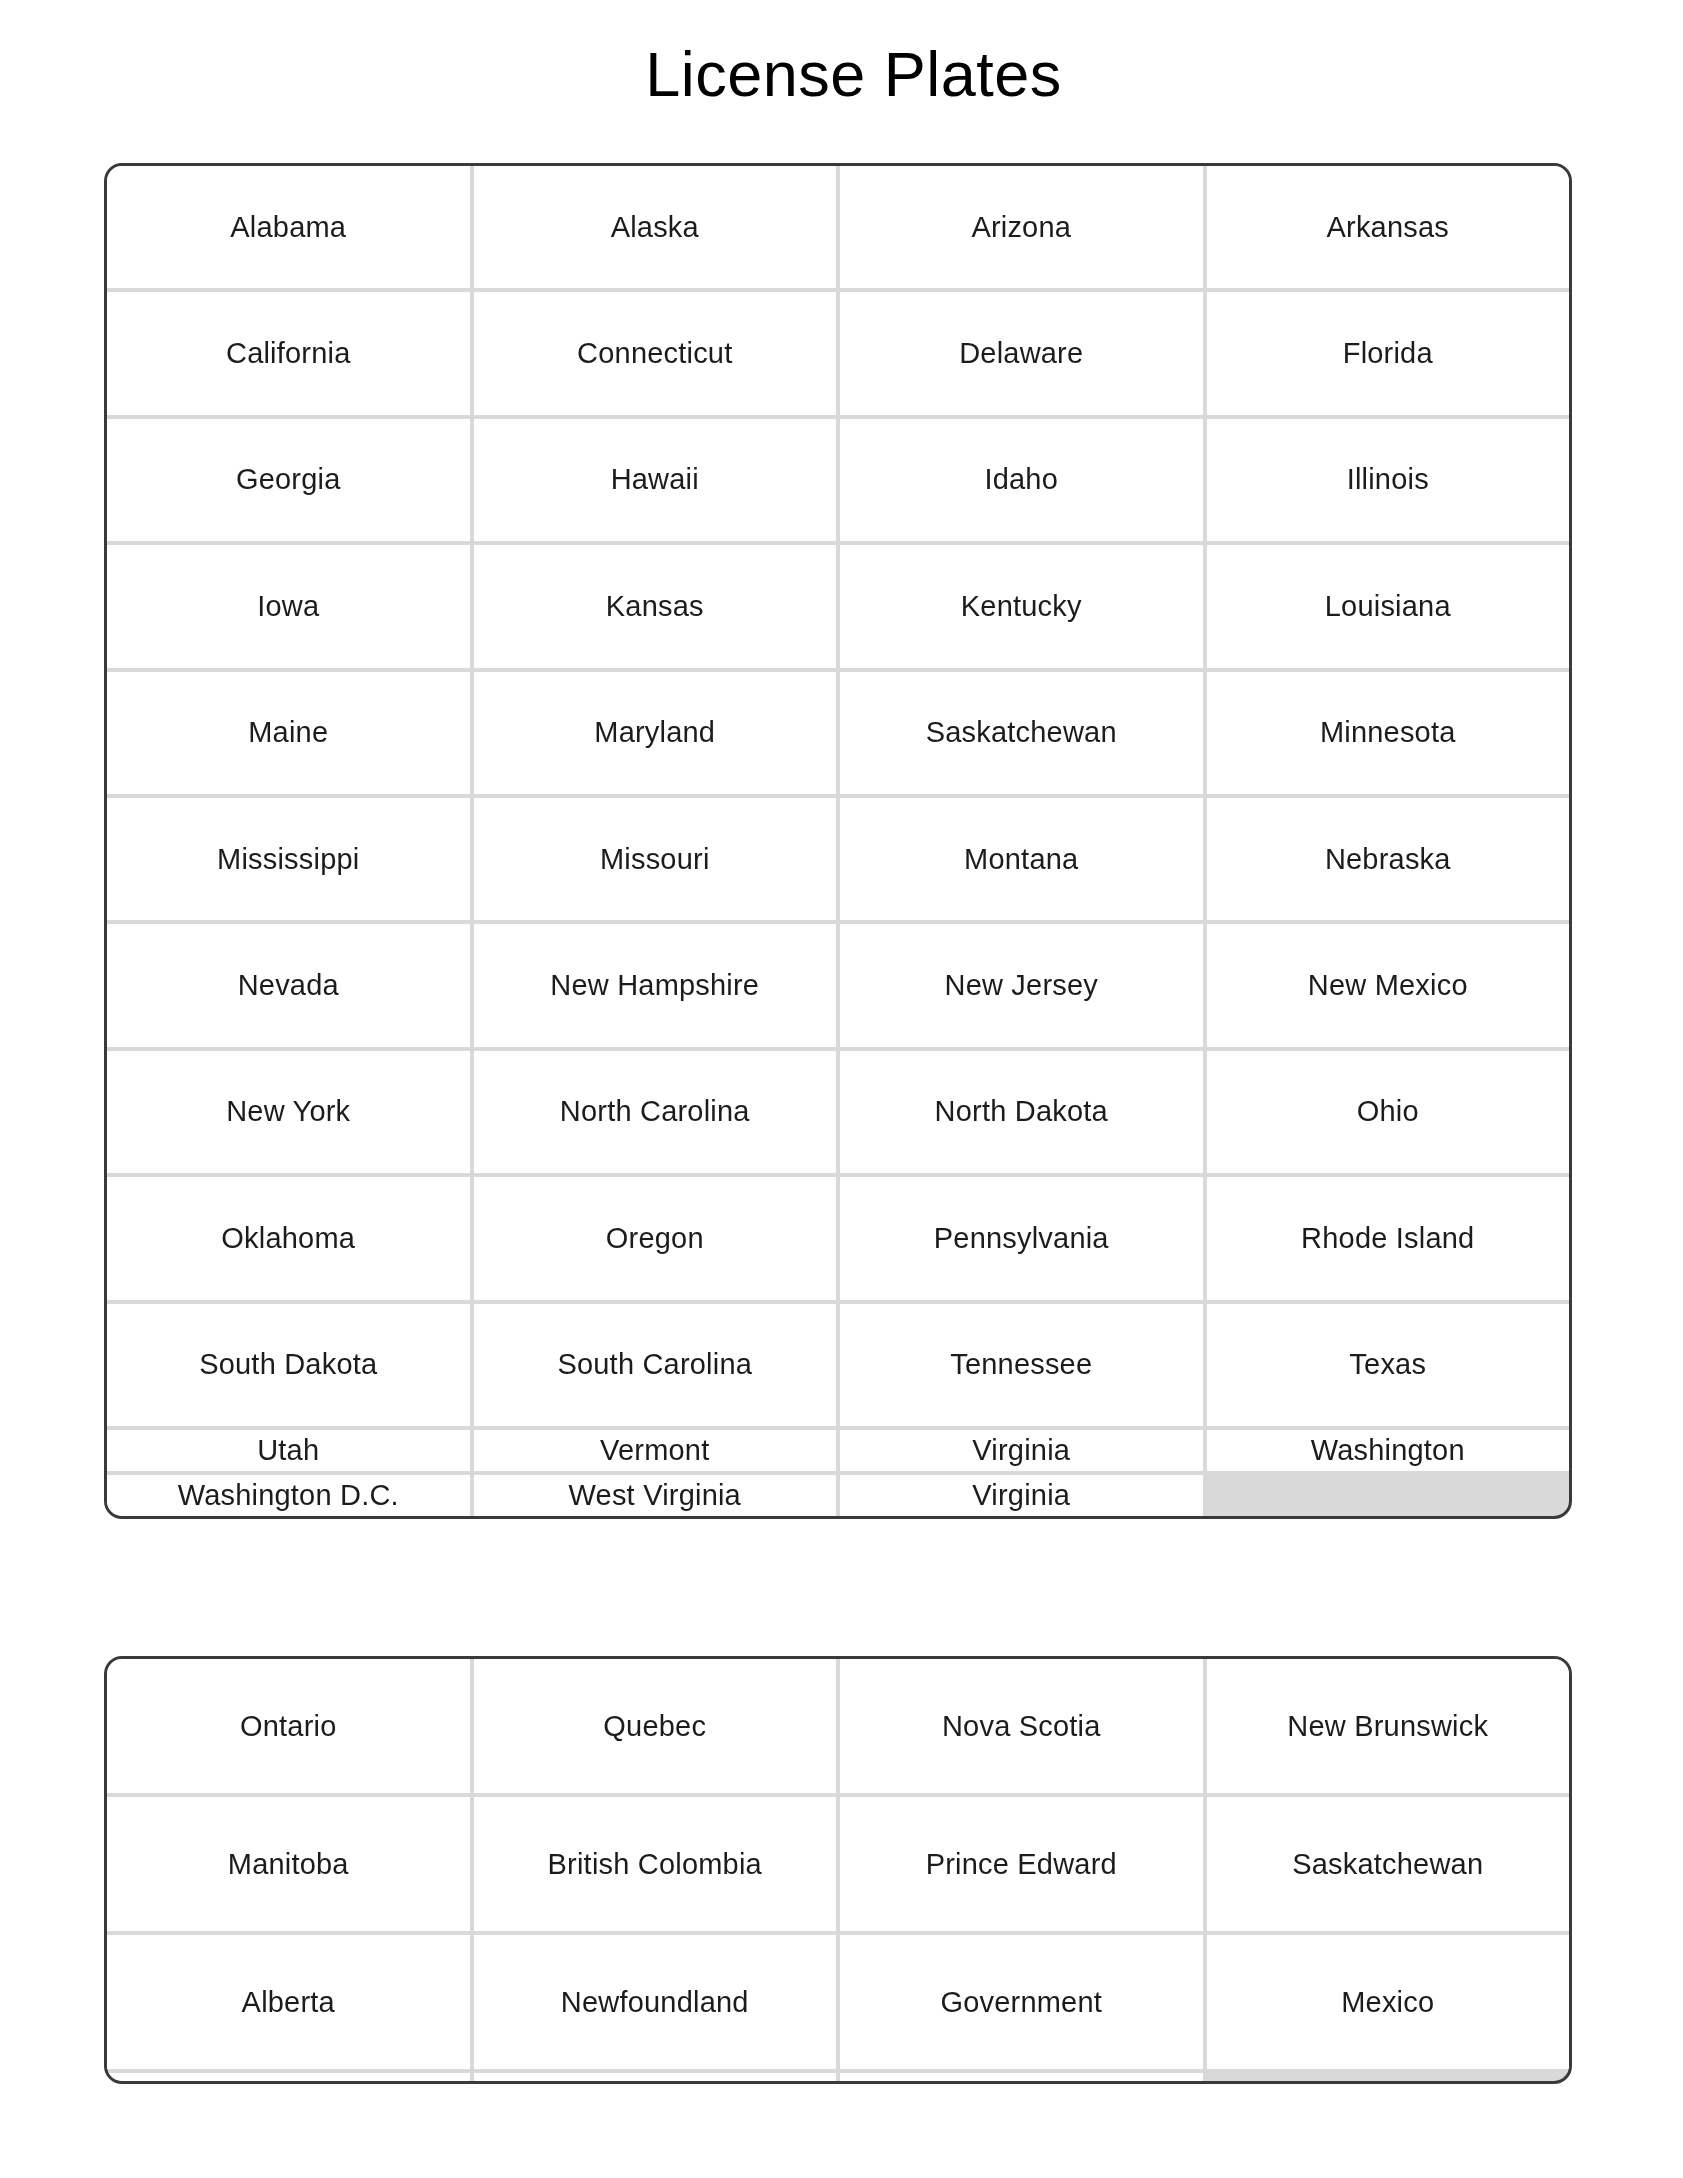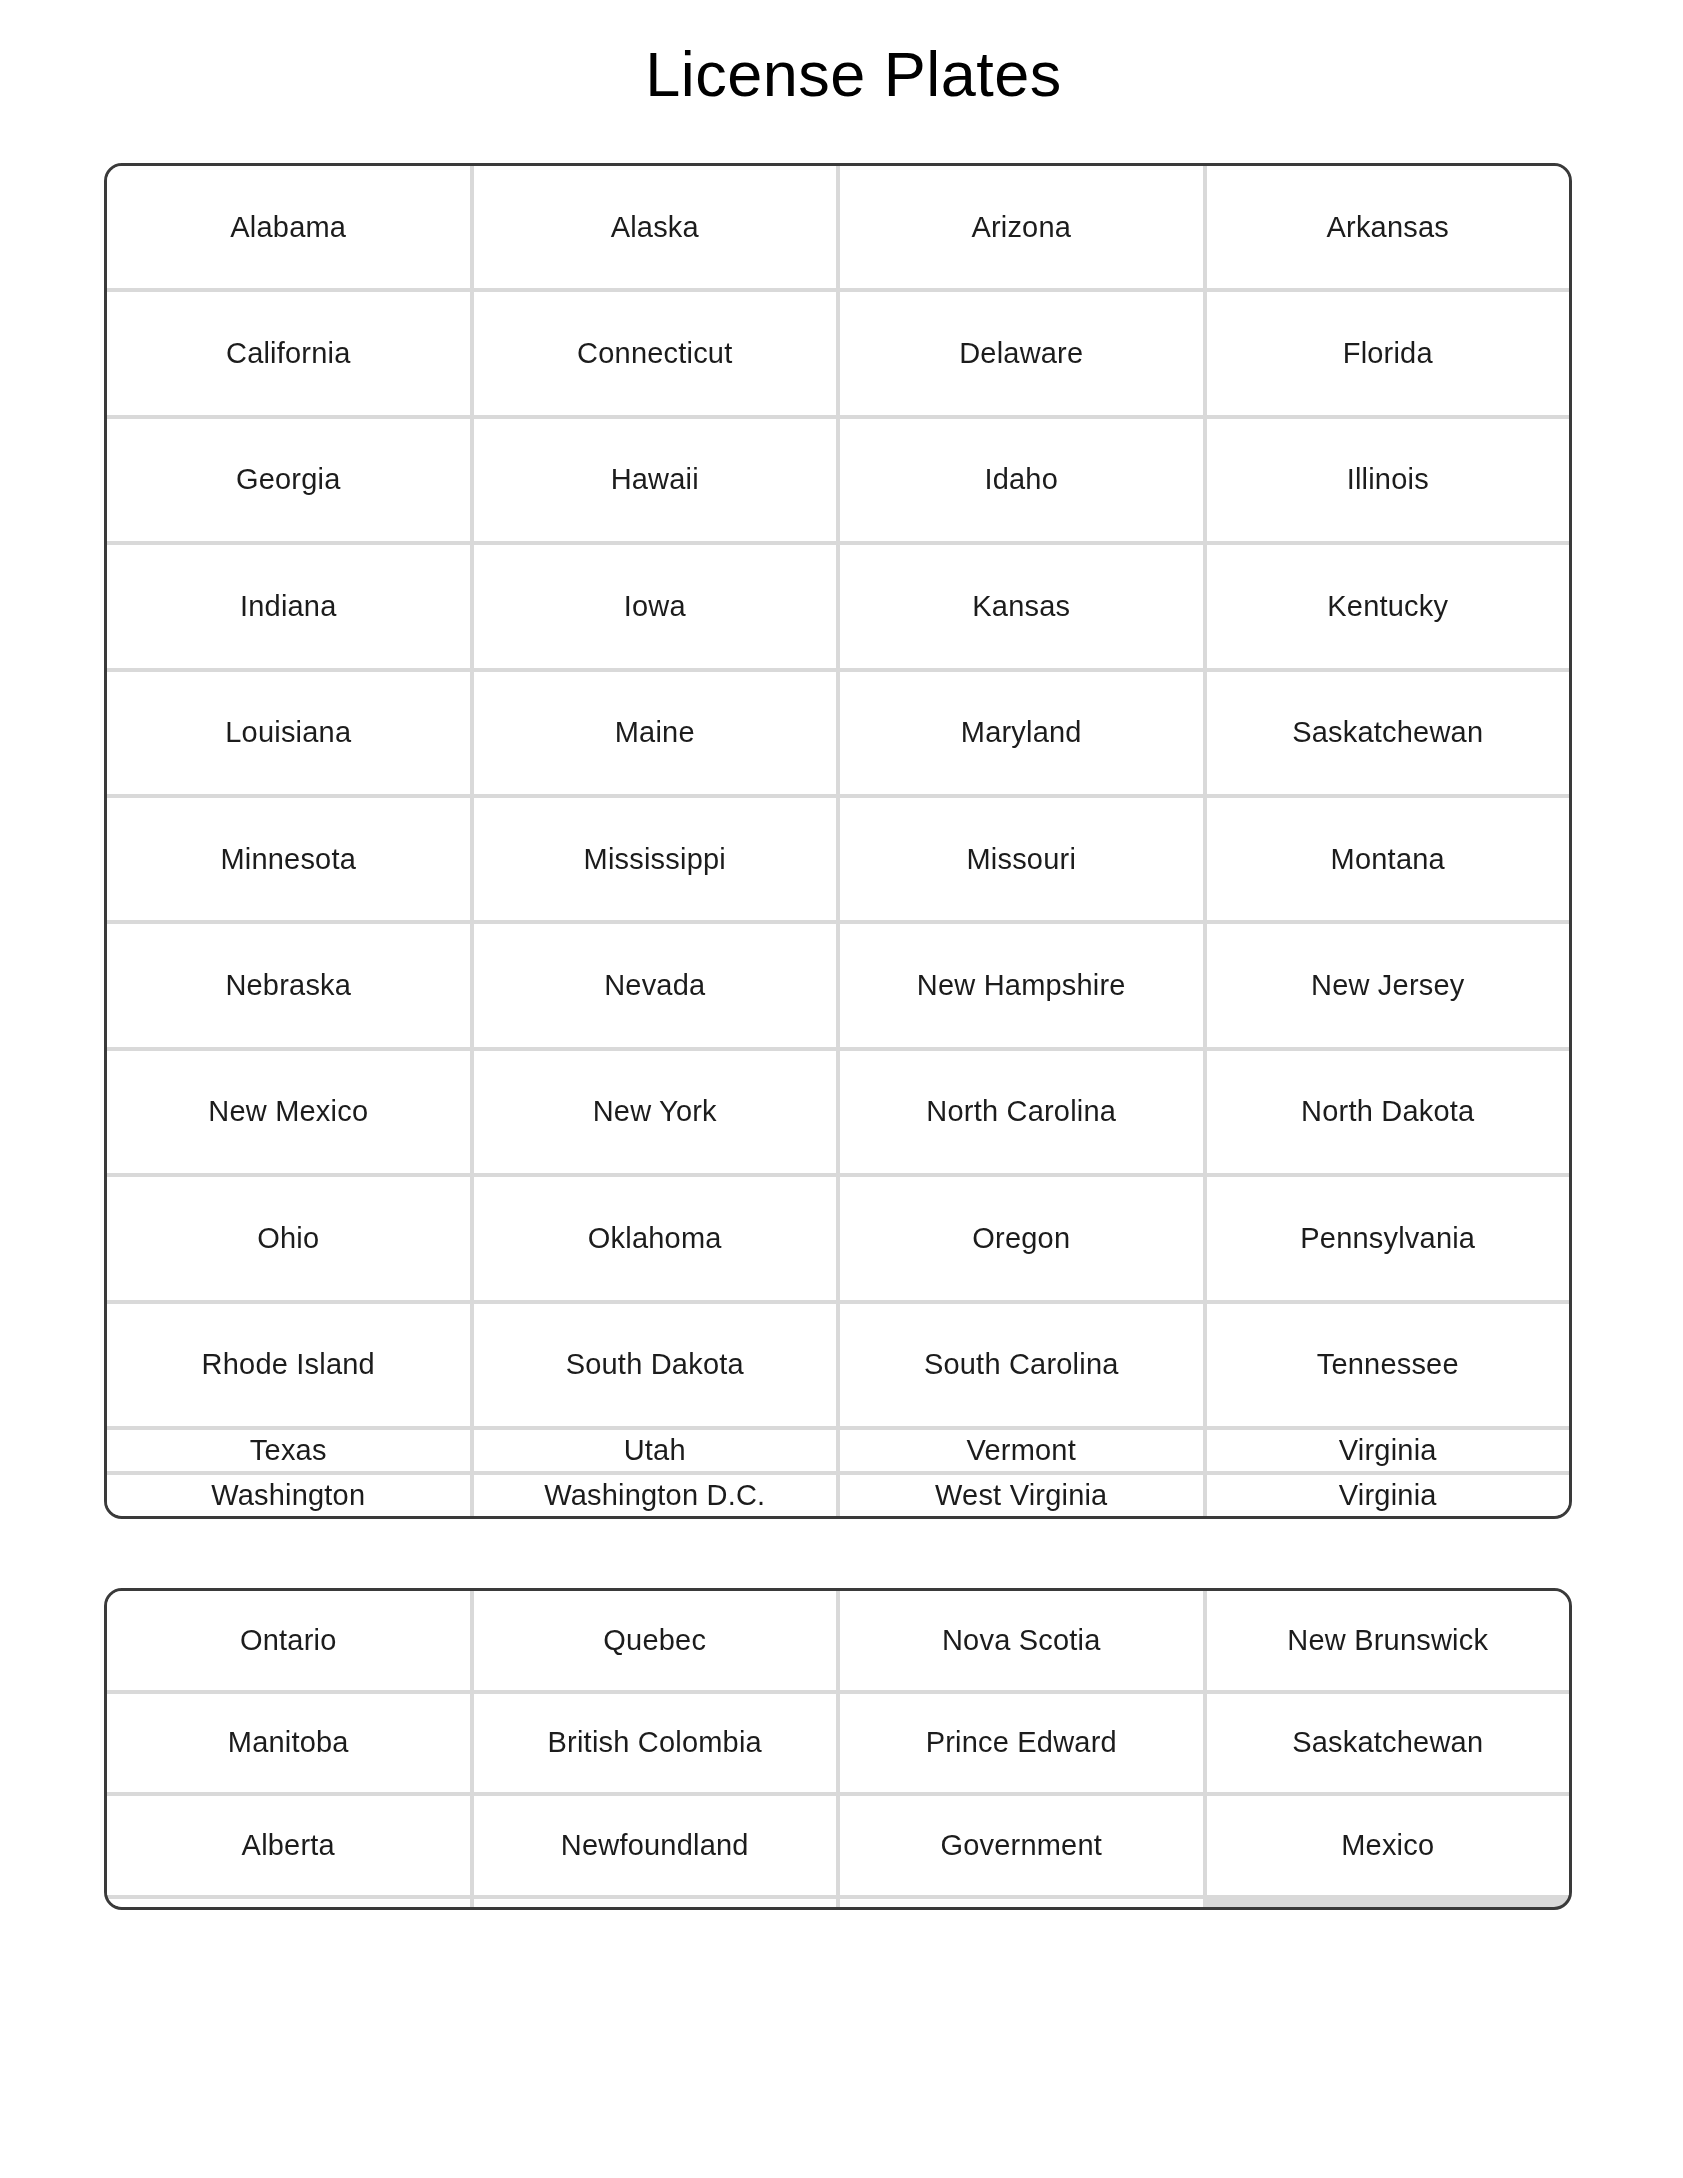--- a/index.html
+++ b/index.html
@@ -43,22 +43,22 @@
     display: grid;
     grid-template-columns: repeat(4, 1fr);
     gap: 4px;
   }
   #us-grid {
     top: 163px;
     height: 1356px;
     grid-template-rows: repeat(10, 1fr);
   }
   #canada-grid {
-    top: 1588px;
-    height: 322px;
+    top: 1656px;
+    height: 428px;
     grid-template-rows: repeat(3, 1fr);
   }
   .cell {
     background: var(--bg);
     display: flex;
     align-items: center;
     justify-content: center;
     text-align: center;
     font-size: 29px;
     font-weight: 400;
@@ -77,21 +77,20 @@
     <div class="cell">Arizona</div>
     <div class="cell">Arkansas</div>
     <div class="cell">California</div>
     <div class="cell">Connecticut</div>
     <div class="cell">Delaware</div>
     <div class="cell">Florida</div>
     <div class="cell">Georgia</div>
     <div class="cell">Hawaii</div>
     <div class="cell">Idaho</div>
     <div class="cell">Illinois</div>
-    <div class="cell">Indiana</div>
     <div class="cell">Iowa</div>
     <div class="cell">Kansas</div>
     <div class="cell">Kentucky</div>
     <div class="cell">Louisiana</div>
     <div class="cell">Maine</div>
     <div class="cell">Maryland</div>
     <div class="cell">Saskatchewan</div>
     <div class="cell">Minnesota</div>
     <div class="cell">Mississippi</div>
     <div class="cell">Missouri</div>

